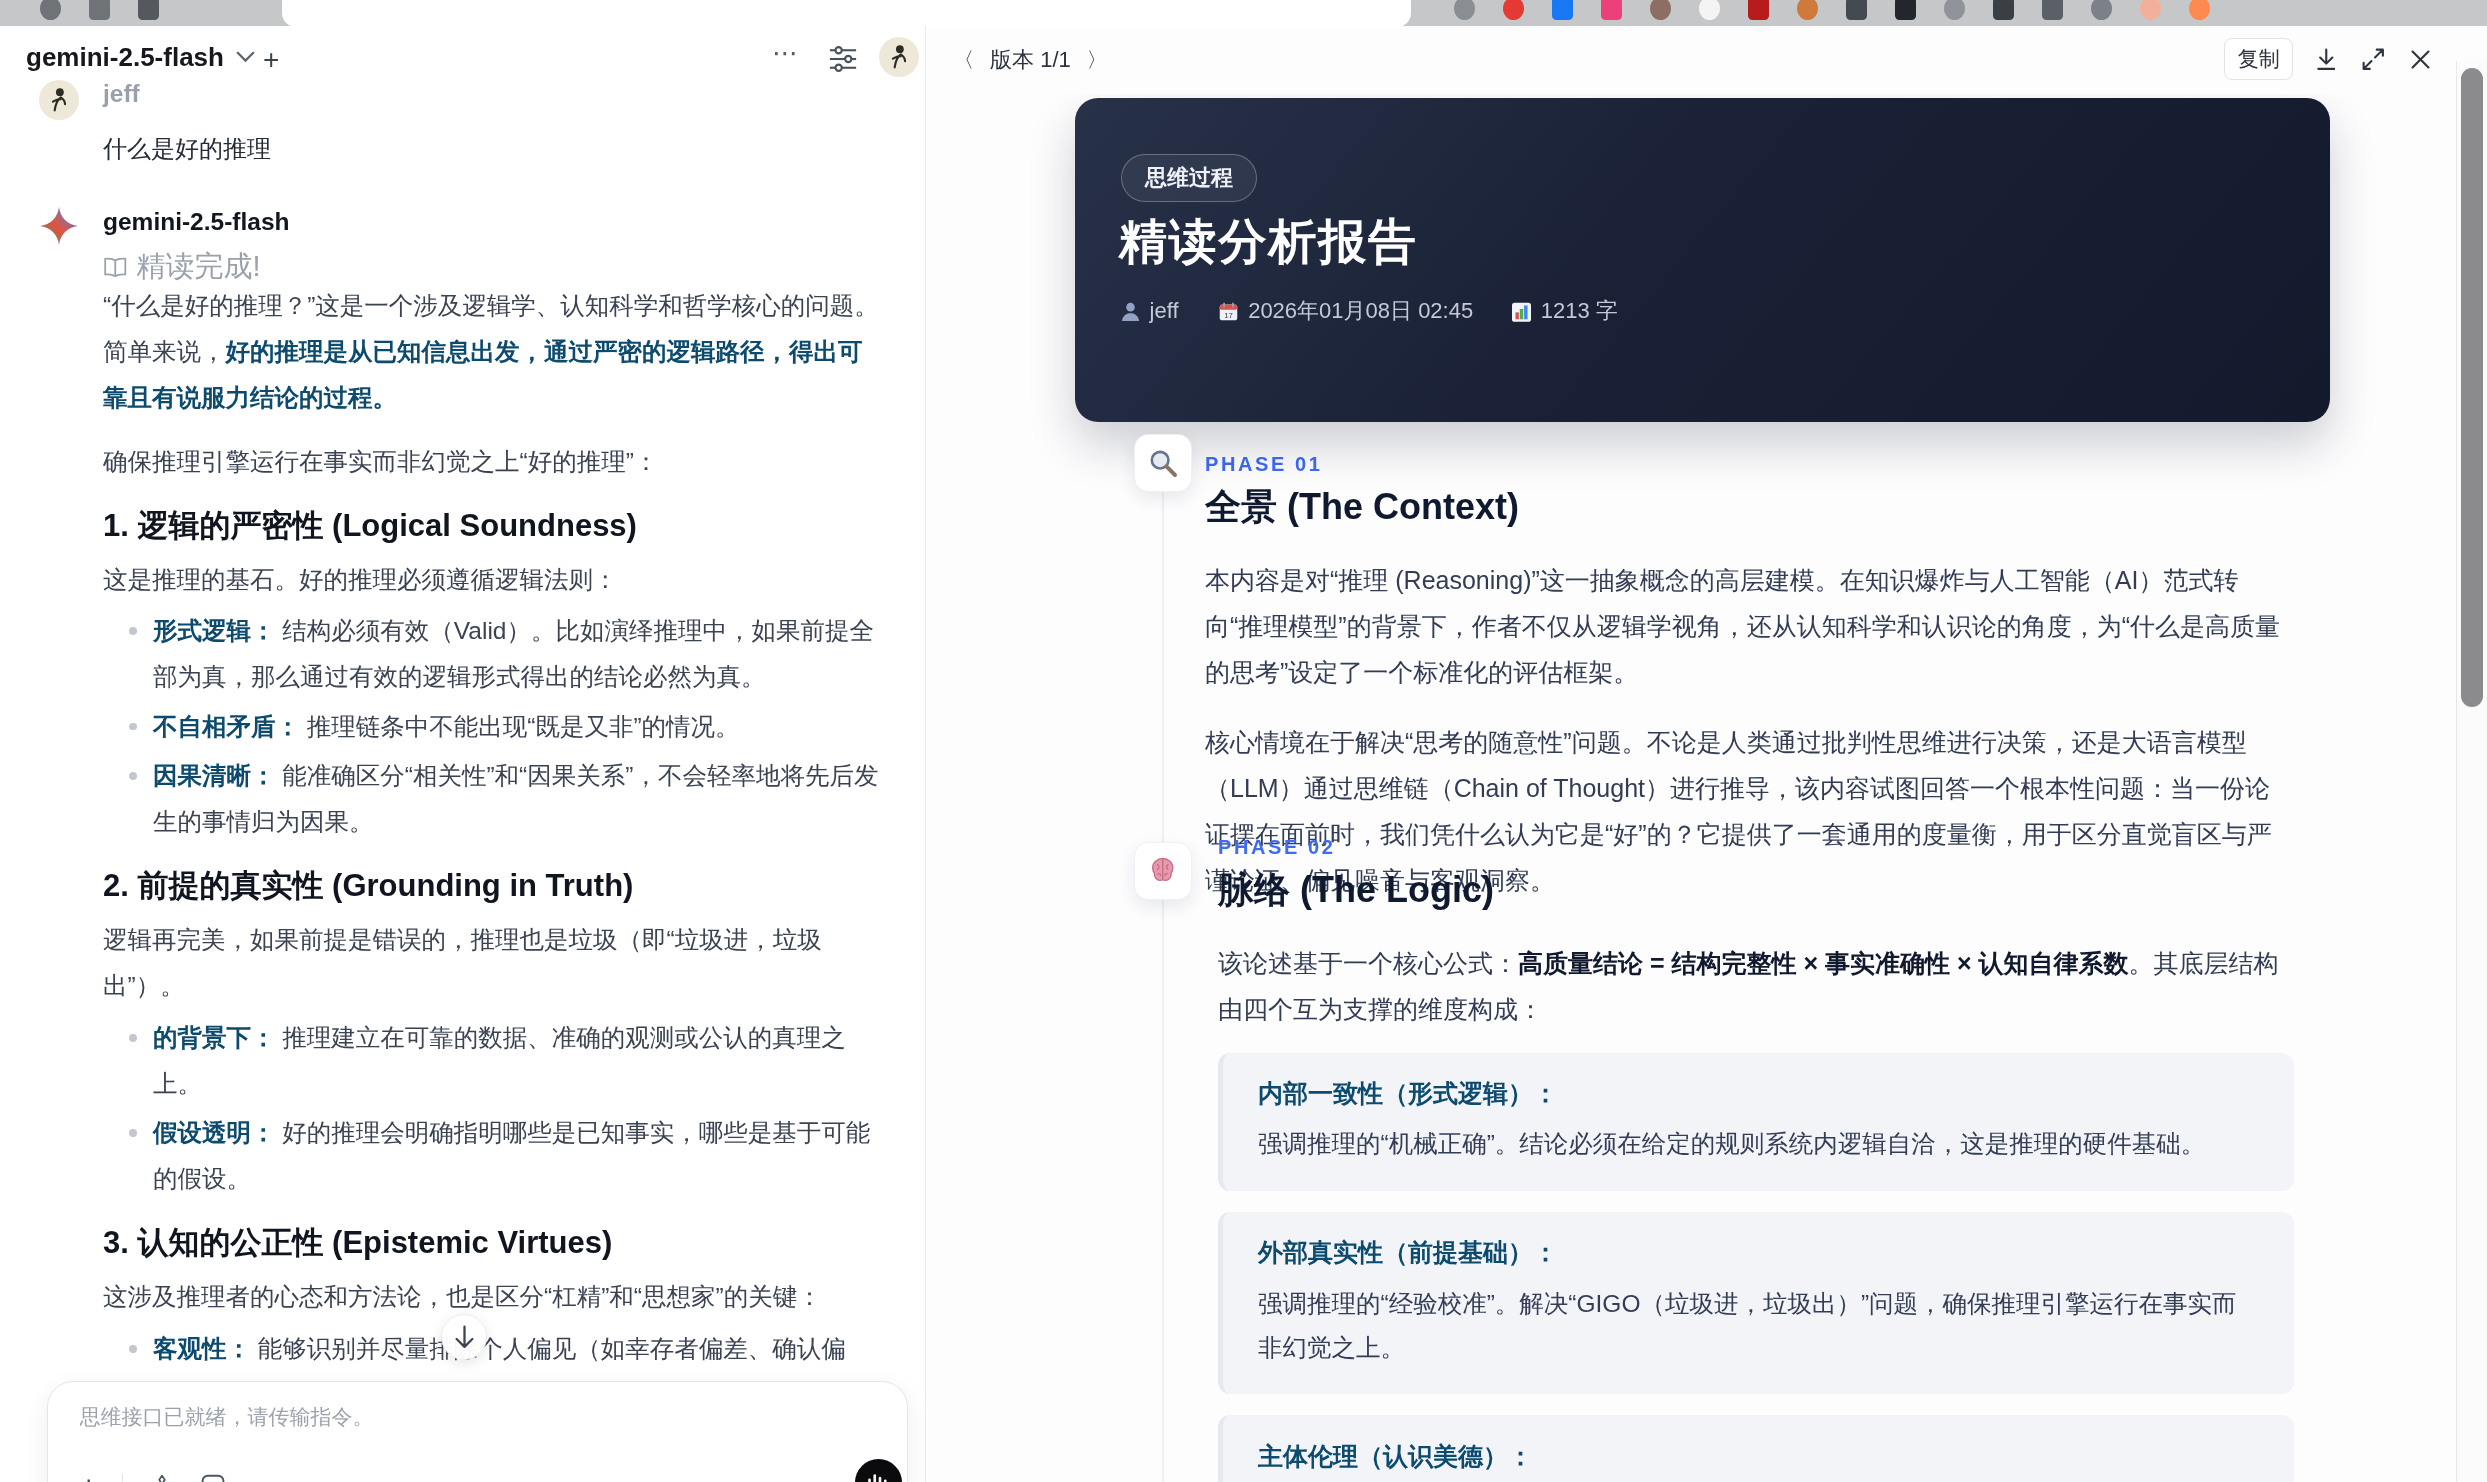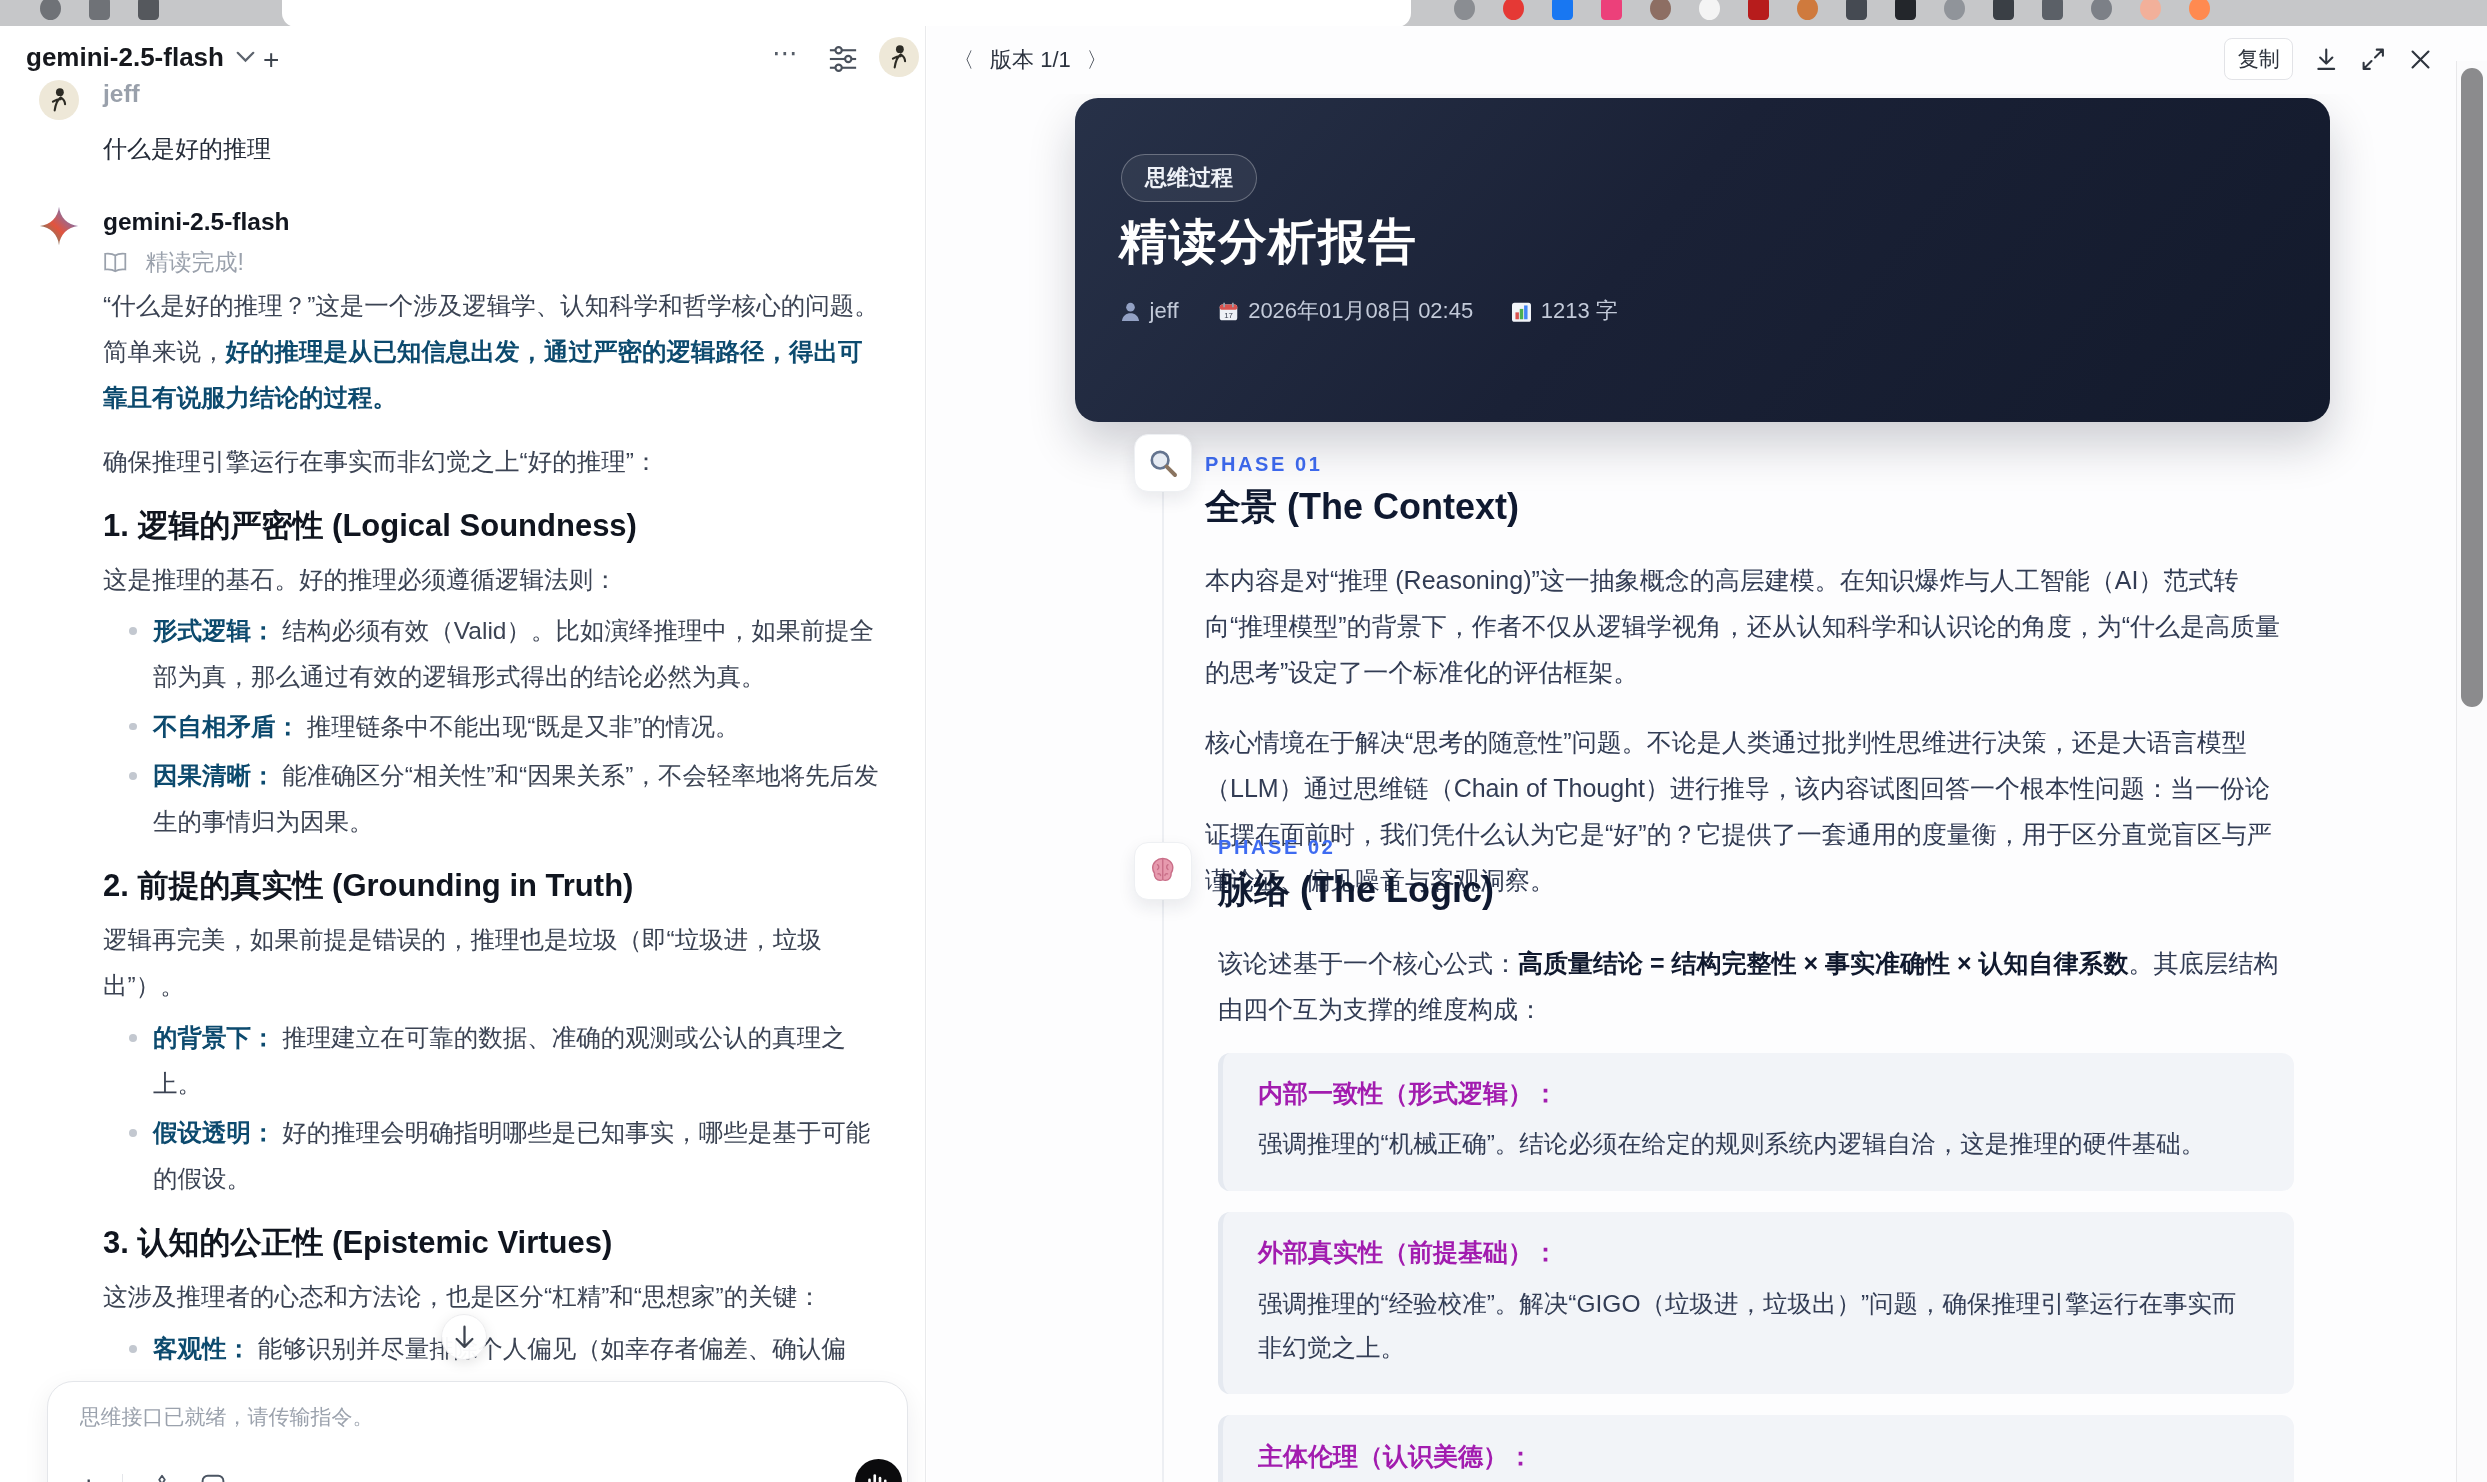--- a/index.html
+++ b/index.html
@@ -27,21 +27,21 @@
   .more-btn { position:absolute; left:772px; top:12.3px; font-size:26px; color:#565d68; letter-spacing:1.8px; }
   .tune-btn { position:absolute; left:828px; top:19px; }
   .hdr-avatar { position:absolute; left:879px; top:10.5px; width:40px; height:40px; border-radius:50%; background:#eee8d8; overflow:hidden; display:flex; align-items:center; justify-content:center; }
 
   .u-avatar { position:absolute; left:39px; top:54px; width:40px; height:40px; border-radius:50%; background:#eee8d8; display:flex; align-items:center; justify-content:center; }
   .u-name { position:absolute; left:103px; top:54px; font-size:24.5px; font-weight:600; color:#99a0ab; }
   .u-msg  { position:absolute; left:103px; top:91px; font-size:24px; color:#242b38;margin-top:16px; }
 
   .a-star { position:absolute; left:39px; top:180px; }
   .a-name { position:absolute; left:103px; top:182px; font-size:24.5px; font-weight:700; color:#12161f; }
-  .a-status { position:absolute; left:103px; top:221px; font-size:23px; color:#9aa1ac; display:flex; align-items:center; gap:18px;justify-content:flex-end; }
+  .a-status { position:absolute; left:103px; top:221px; font-size:29px; color:#9aa1ac; display:flex; align-items:center; gap:9px;justify-content:flex-end; }
   .a-body { position:absolute; left:103px; top:257px; width:779px; font-size:24.5px; line-height:46px; color:#3b4353; }
   .a-body b { color:#0c4a6e; }
   .a-body .para { margin-bottom:17.5px; }
   .a-body .lead { margin-bottom:0; }
   .a-body h3 { margin:21px 0 12.3px; font-size:31px; line-height:39px; font-weight:700; color:#10151f; }
   .a-body .desc { margin-bottom:5.3px; }
   .a-body ul { list-style:none; margin:0 0 8.8px; }
   .a-body li { position:relative; padding-left:50px; margin:3.5px 0; }
   .a-body li::before { content:""; position:absolute; left:26px; top:19px; width:7.9px; height:7.9px; border-radius:50%; background:#c3c8d0; }
 
@@ -88,21 +88,21 @@
   .ph2-icon { left:207px; top:816px; }
   .ph-content { position:absolute; width:1076px; }
   .ph1-content { left:278px; top:403px;margin-top:24px; }
   .ph2-content { left:291px; top:810px; }
   .ph-label { font-size:20px; font-weight:800; letter-spacing:2.6px; color:#3e6bf1; }
   .ph-title { margin-top:7px; font-size:36px; font-weight:800; color:#0f1930; }
   .ph-p { margin-top:24.5px; font-size:25px; line-height:46px; color:#323c54; }
   .ph-p b { color:#10192e; }
   .cards { margin-top:15.8px; }
   .card { background:#f2f4f8; border-left:5.3px solid #e5e9f0; border-radius:12.3px; padding:24.5px 35px; margin-top:21px; }
-  .card-title { font-size:25px; font-weight:700; color:#a21caf; }
+  .card-title { font-size:25px; font-weight:700; color:#0c4a6e; }
   .card-body { margin-top:12.3px; font-size:24.5px; line-height:44px; color:#333d55; }
 
   .v-scrollbar { position:absolute; right:0; top:35px; bottom:0; width:31.5px; background:#fbfbfc; border-left:0.9px solid #e8e8ea; z-index:7; }
   .v-thumb { position:absolute; left:4.4px; top:7px; width:22px; height:639px; border-radius:11.4px; background:#8b8b8d; }
 
   svg { display:block; }
 </style>
 </head>
 <body>
 

